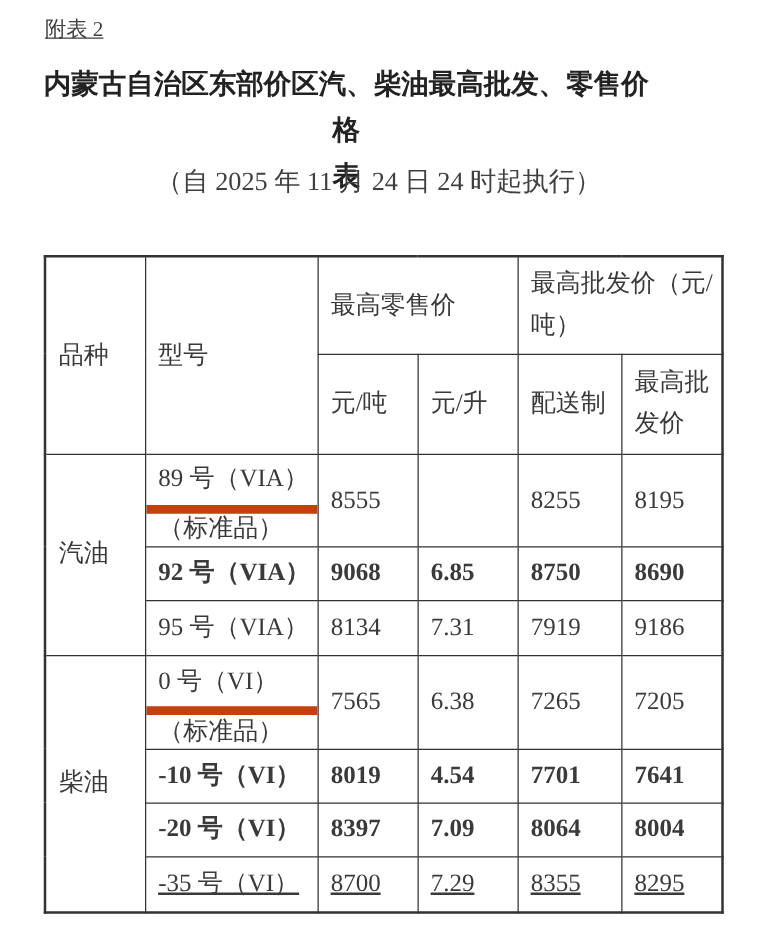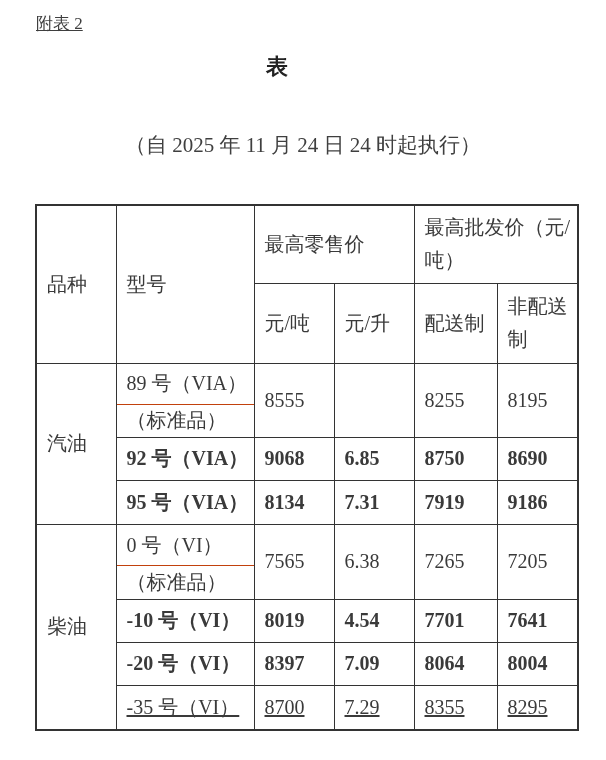--- a/index.html
+++ b/index.html
@@ -61,45 +61,46 @@
     line-height: 33px;
     color: #3a3a3a;
     word-break: break-all;
     overflow: hidden;
   }
   tr.rh-head1 { height: 78px; }
   tr.rh-head2 { height: 80px; }
   tr.rh-74 { height: 74px; }
   tr.rh-75 { height: 75px; }
   tr.rh-43 { height: 43px; font-weight: bold; }
-  tr.rh-44 { height: 44px; font-weight: bold; }
+  tr.rh-44 { height: 44px; }
   tr.rh-45 { height: 45px; text-decoration: underline; }
   td.model-double { padding: 0; }
   .md-top {
     height: 40px;
     display: flex;
     align-items: center;
     padding-left: 10px;
   }
   .md-bottom {
     height: 33px;
     display: flex;
     align-items: center;
     padding-left: 10px;
-    border-top: 1px solid #c2410c;
+    border-top: 7px solid #c2410c;
   }
 </style>
 </head>
 <body>
 
 <div class="page">
 
   <div class="annex">附表 2</div>
 
   <h1 class="doc-title">
+    <span class="title-line">内蒙古自治区东部价区汽、柴油最高批发、零售价格</span>
     <span class="title-line">表</span>
   </h1>
 
   <div class="subtitle">（自 2025 年 11 月 24 日 24 时起执行）</div>
 
   <table class="price-table">
     <colgroup>
       <col style="width:80px">
       <col style="width:138px">
       <col style="width:80px">
@@ -111,21 +112,21 @@
       <tr class="rh-head1">
         <td rowspan="2">品种</td>
         <td rowspan="2">型号</td>
         <td colspan="2">最高零售价</td>
         <td colspan="2">最高批发价（元/吨）</td>
       </tr>
       <tr class="rh-head2">
         <td>元/吨</td>
         <td>元/升</td>
         <td>配送制</td>
-        <td>非配送制</td>
+        <td>最高批发价</td>
       </tr>
 
       <tr class="rh-74">
         <td rowspan="3">汽油</td>
         <td class="model-double">
           <div class="md-top">89 号（VIA）</div>
           <div class="md-bottom">（标准品）</div>
         </td>
         <td>8555</td>
         <td></td>

